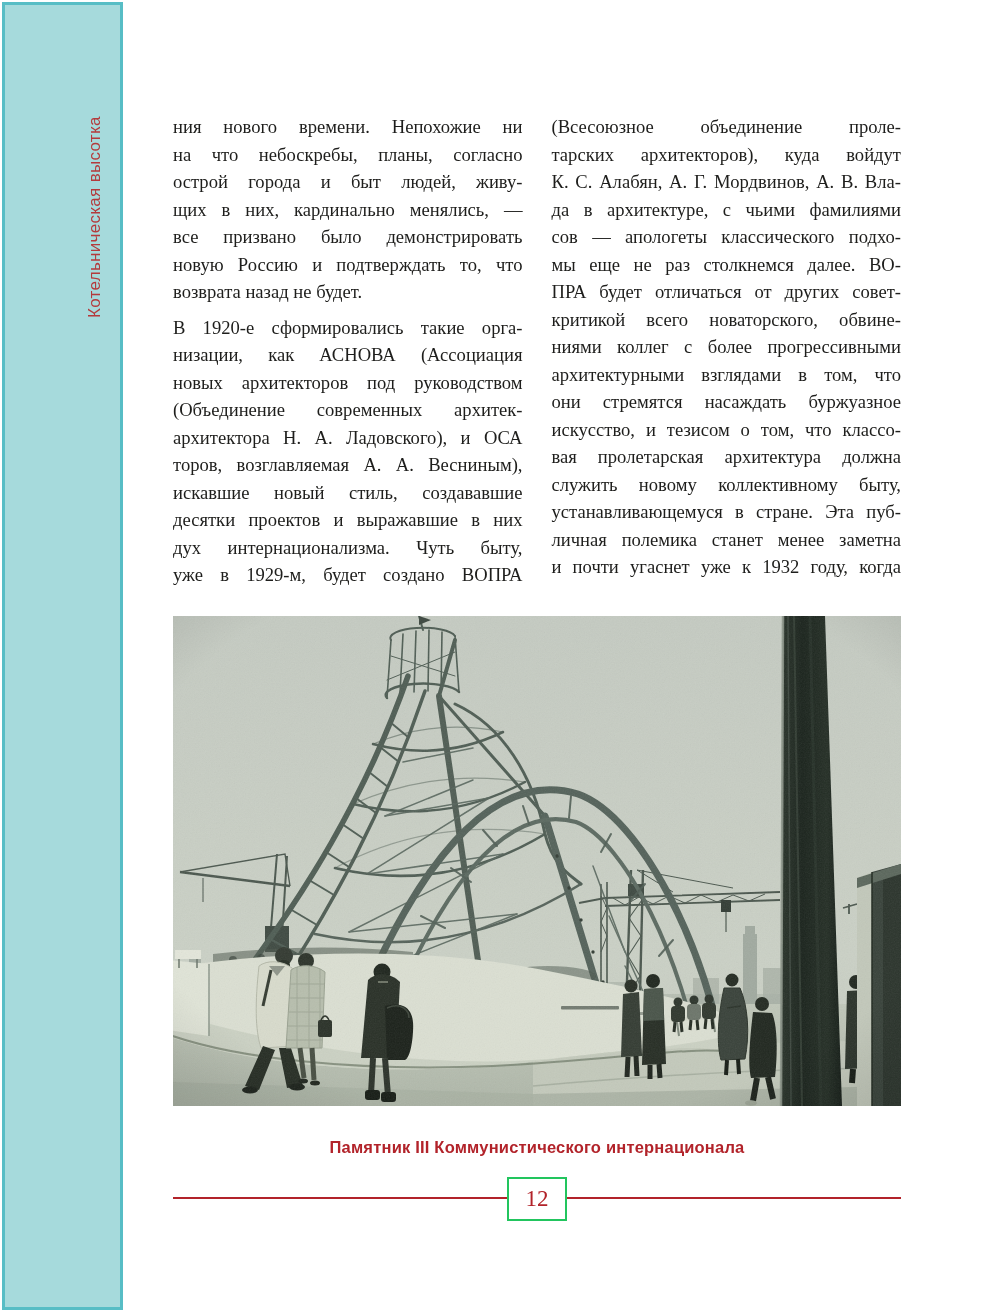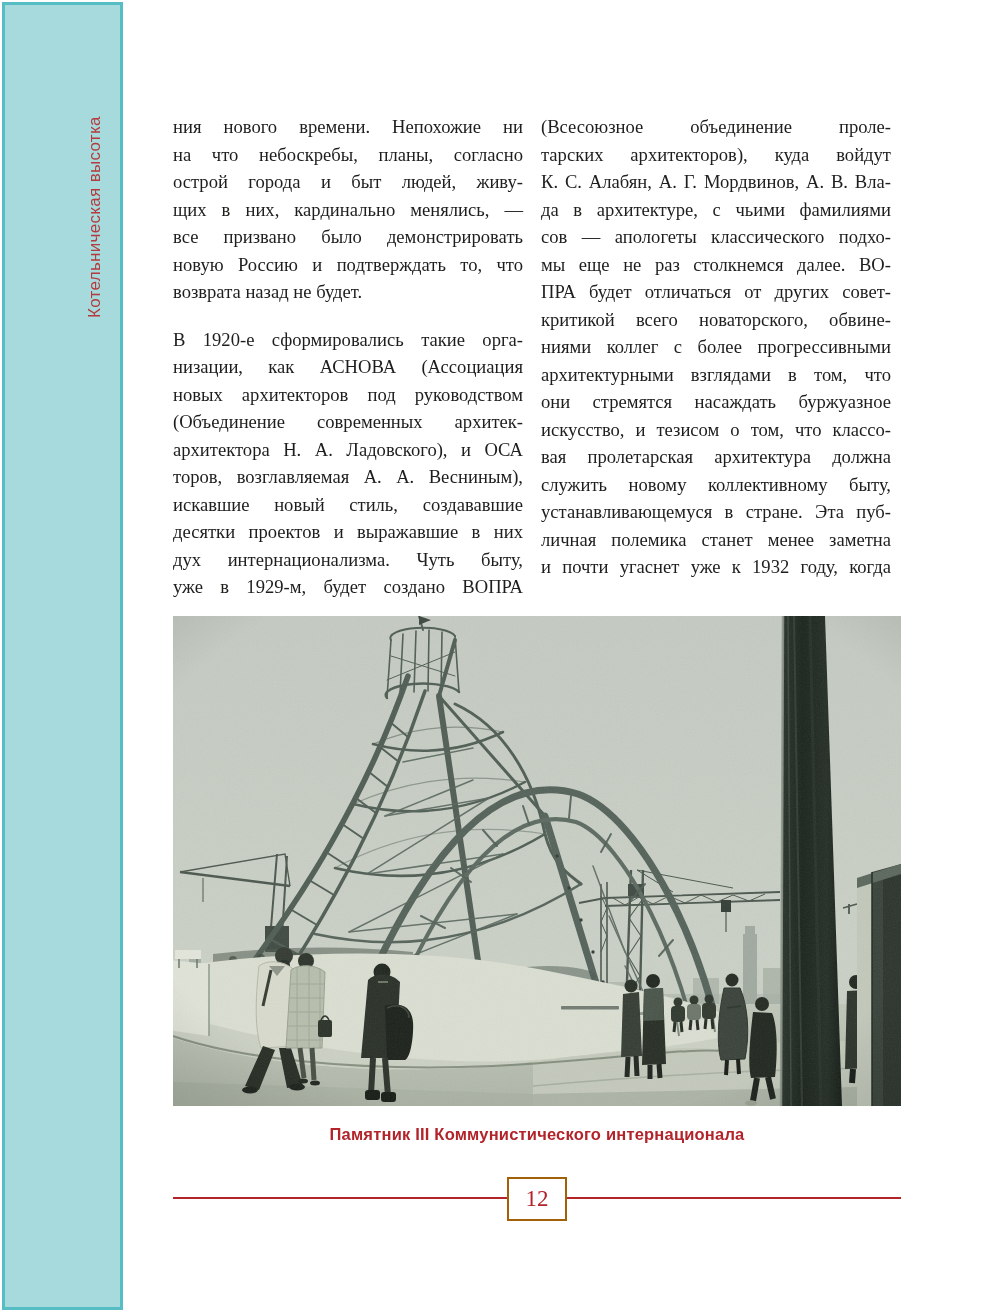--- a/index.html
+++ b/index.html
@@ -12,42 +12,42 @@
     position:absolute;left:2px;top:2px;width:121px;height:1308px;
     background:#a6dadc;border:3px solid #57bdc5;box-sizing:border-box;
   }
   .vlabel{
     position:absolute;left:85px;top:118px;height:200px;
     writing-mode:vertical-rl;transform:rotate(180deg);text-align:center;
     font-family:"Liberation Sans", sans-serif;font-size:17px;letter-spacing:.3px;
     color:#b43a3c;white-space:nowrap;
   }
   
-  .columns{position:absolute;left:173px;top:113px;width:728px;display:flex;gap:18px;}
+  .columns{position:absolute;left:173px;top:113px;width:728px;display:flex;gap:29px;}
   .col{width:350px;}
   .para{margin:0;}
-  .para + .para{margin-top:20px;}
+  .para + .para{margin-top:8px;}
   .tl{
     display:block;text-align:justify;text-align-last:justify;
     font-size:18.6px;line-height:27.5px;color:#1e1e1c;
   }
   .tl.end{text-align-last:left;}
   
   .figure{position:absolute;left:173px;top:616px;width:728px;margin:0;}
   .figure svg{display:block;}
   .caption{
-    margin-top:19px;text-align:center;
+    margin-top:32px;text-align:center;
     font-family:"Liberation Sans", sans-serif;font-weight:bold;
     font-size:16.5px;color:#b2232a;letter-spacing:.2px;
   }
   
   .rule{position:absolute;left:173px;top:1197px;width:728px;height:2px;background:#b2232a;}
   .pagebox{
     position:absolute;left:507px;top:1177px;width:60px;height:44px;
-    background:#fff;border:2px solid #a16207;box-sizing:border-box;
+    background:#fff;border:2px solid #22c55e;box-sizing:border-box;
     display:flex;align-items:center;justify-content:center;
     font-family:"Liberation Serif", serif;font-size:23px;color:#b2232a;
   }
 </style>
 </head>
 <body>
 
 <div>
 
   <aside class="sidebar"></aside>

